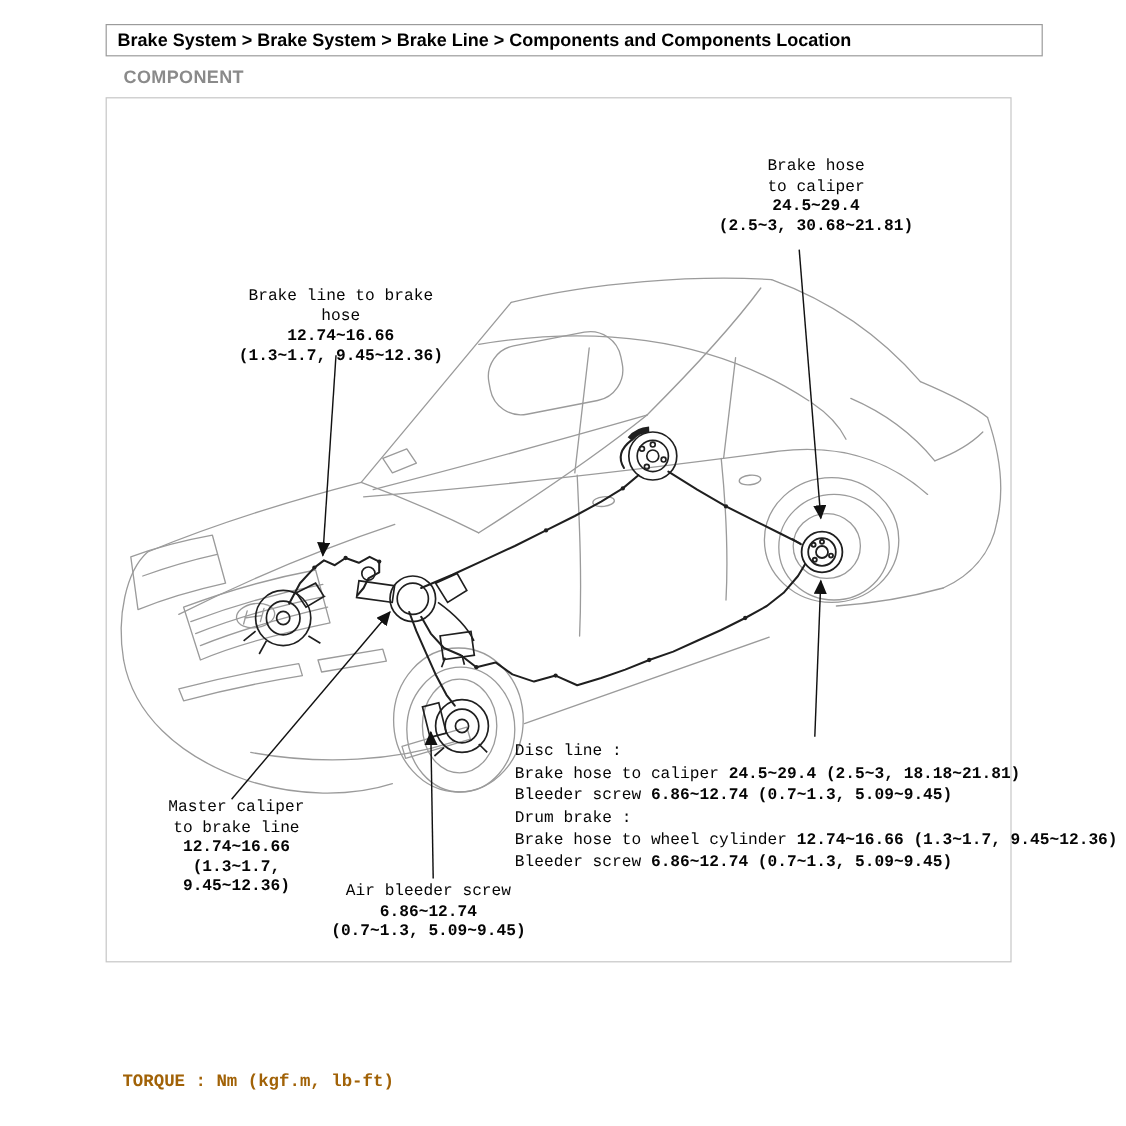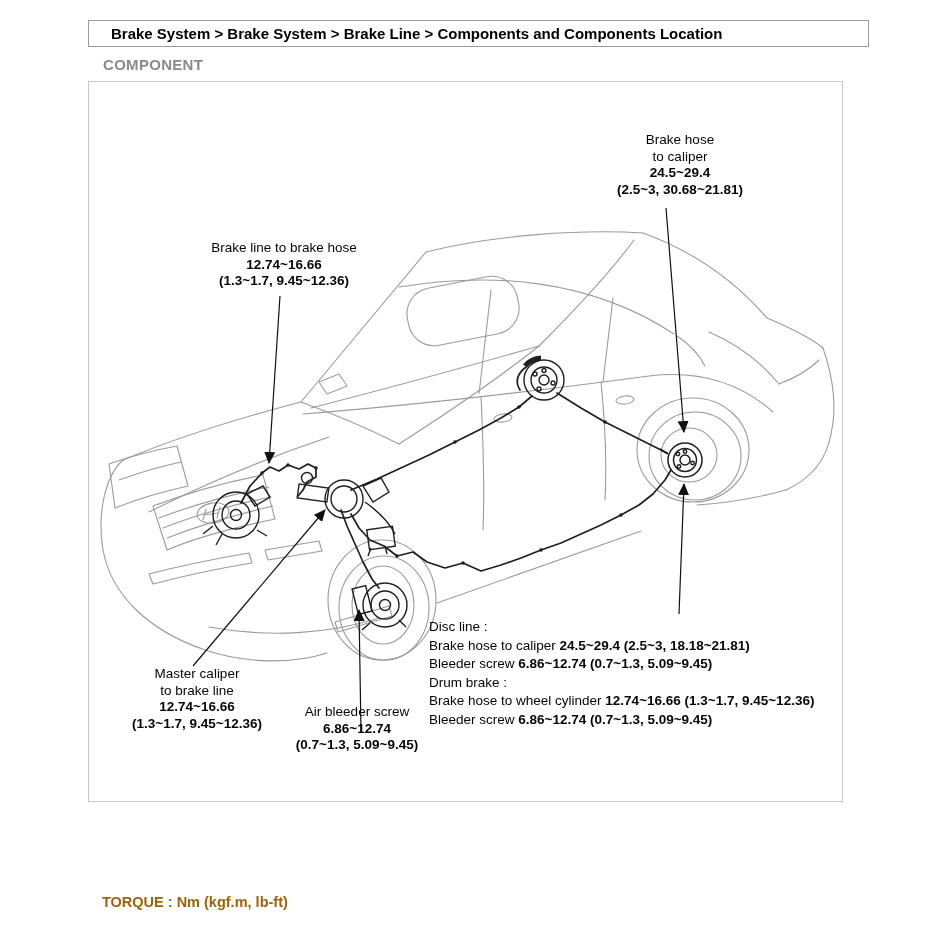--- a/index.html
+++ b/index.html
@@ -4,30 +4,30 @@
 <title>Brake Line Components</title>
 <style>
   html,body{margin:0;padding:0;background:#ffffff;}
   .page{
     position:relative;width:938px;height:938px;background:#fff;
     font-family:"Liberation Sans", sans-serif;color:#000;overflow:hidden;
   }
   .breadcrumb-box{
     position:absolute;left:88px;top:20px;width:781px;height:27px;
     border:1px solid #9b9b9b;box-sizing:border-box;background:#fff;
-    font-size:15px;font-weight:bold;line-height:25px;padding:0 22px;
+    font-size:15px;font-weight:bold;line-height:25px;padding:0 9px;
     white-space:nowrap;overflow:hidden;
   }
   .section-title{
     position:absolute;left:103px;top:56px;
     font-size:15px;font-weight:bold;color:#8a8a8a;letter-spacing:.3px;
   }
   .main-box{
     position:absolute;left:88px;top:81px;width:755px;height:721px;
-    border:1px solid #c6c6c6;box-sizing:border-box;background:#fff;
+    border:1px solid #c6c6c6;box-sizing:border-box;background:#fff;font-family:Liberation Mono, monospace;
   }
   .diagram-svg{position:absolute;left:0;top:0;}
   .callout{
     position:absolute;text-align:center;font-size:13.5px;line-height:16.5px;color:#050505;
   }
   .callout span{display:block;}
   .callout .torque, .callout .torque-alt{font-weight:bold;}
   .spec-block{
     position:absolute;left:340px;top:536px;font-size:13.5px;line-height:18.6px;
     color:#050505;white-space:nowrap;
@@ -231,21 +231,21 @@
       <span class="torque-alt">(1.3~1.7, 9.45~12.36)</span>
     </div>
 
     <div class="callout" style="left:23px;top:584px;width:170px;">
       <span>Master caliper</span>
       <span>to brake line</span>
       <span class="torque">12.74~16.66</span>
       <span class="torque-alt">(1.3~1.7, 9.45~12.36)</span>
     </div>
 
-    <div class="callout" style="left:183px;top:622px;width:170px;">
+    <div class="callout" style="left:183px;top:654px;width:170px;">
       <span>Air bleeder screw</span>
       <span class="torque">6.86~12.74</span>
       <span class="torque-alt">(0.7~1.3, 5.09~9.45)</span>
     </div>
 
     <div class="spec-block">
       <div class="spec-row">
         <span class="spec-label">Disc line :</span><span class="spec-value"></span>
       </div>
       <div class="spec-row">

